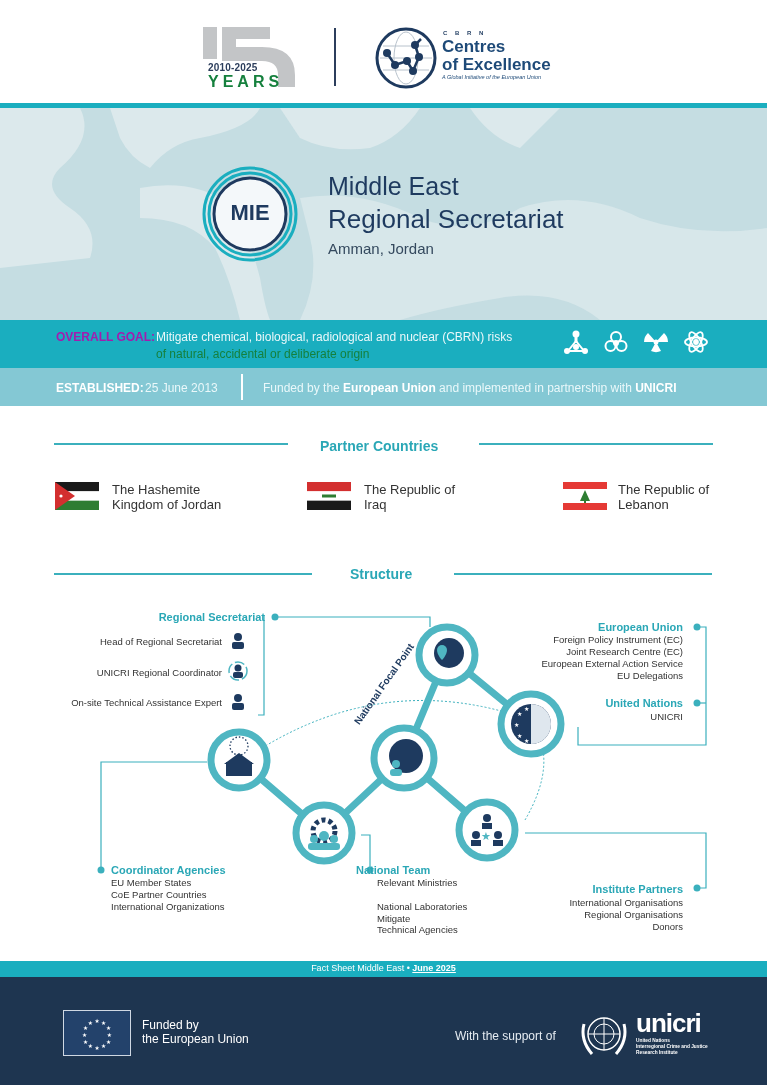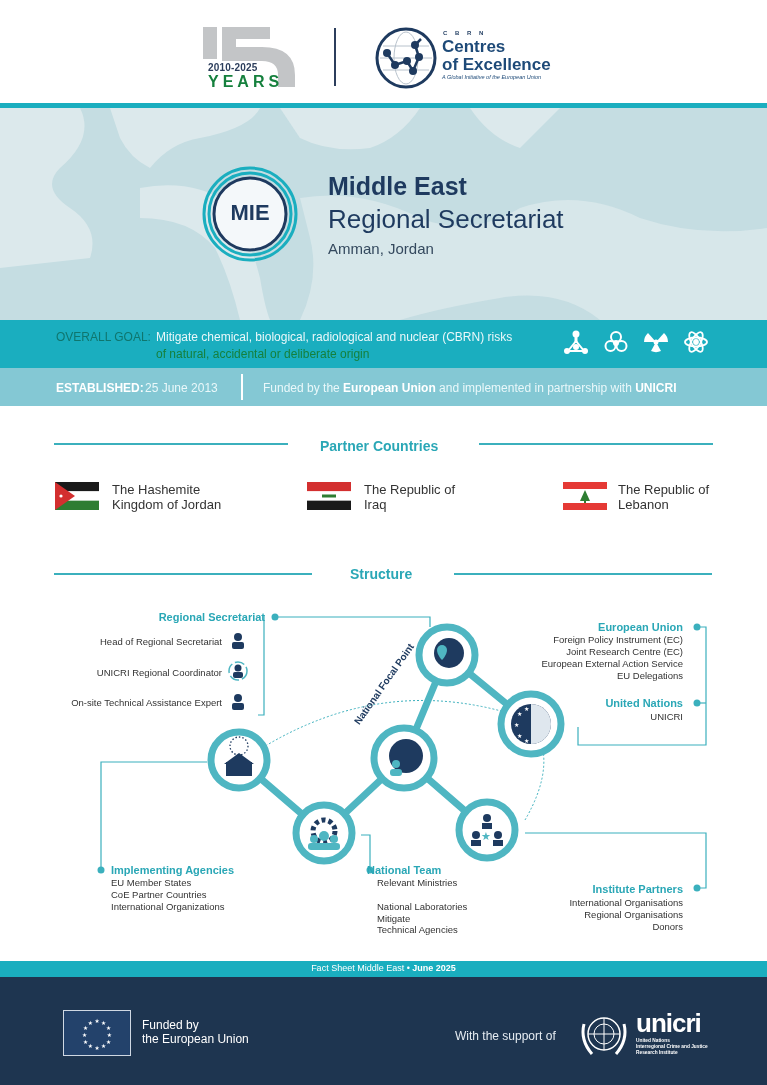--- a/index.html
+++ b/index.html
@@ -17,27 +17,27 @@
   .coe-line1 { position:absolute; left:442px; top:37px; font-size:17px; color:#1e4a78; font-weight:bold; }
   .coe-line2 { position:absolute; left:442px; top:55px; font-size:17px; color:#1e4a78; font-weight:bold; }
   .coe-tag { position:absolute; left:442px; top:74px; font-size:5.5px; color:#1e4a78; font-style:italic; }
 
   
   .hero-topbar { position:absolute; left:0; top:103px; width:767px; height:5px; background:#1aaebf; }
   .hero { position:absolute; left:0; top:108px; width:767px; height:212px; background:#c5dde2; overflow:hidden; }
   .hero svg.map { position:absolute; left:0; top:0; }
   .mie-badge { position:absolute; left:202px; top:166px; width:96px; height:96px; }
   .mie-text { position:absolute; left:202px; top:200px; width:96px; text-align:center; font-size:22px; font-weight:bold; color:#1e3a5f; }
-  .hero-title { position:absolute; left:328px; top:172px; font-size:25px; font-weight:bold; color:#1e3a5f; }
+  .hero-title { position:absolute; left:328px; top:172px; font-size:25px; font-weight:normal; color:#1e3a5f; }
   .hero-subtitle { position:absolute; left:328px; top:204px; font-size:26px; color:#1e3a5f; }
   .hero-location { position:absolute; left:328px; top:240px; font-size:15px; color:#34495e; }
 
   
   .goal-band { position:absolute; left:0; top:320px; width:767px; height:48px; background:#1aaebf; }
-  .goal-label { position:absolute; left:56px; top:330px; font-size:12px; font-weight:normal; color:#0f766e; }
+  .goal-label { position:absolute; left:56px; top:330px; font-size:12px; font-weight:bold; color:#a21caf; }
   .goal-text1 { position:absolute; left:156px; top:330px; font-size:12px; color:#eaf8fa; }
   .goal-text2 { position:absolute; left:156px; top:347px; font-size:12px; color:#15803d; }
   .cbrn-icons { position:absolute; left:562px; top:328px; display:flex; gap:12px; }
   .cbrn-icons span { width:28px; height:28px; display:flex; align-items:center; justify-content:center; color:#fff; font-size:22px; }
 
   
   .est-band { position:absolute; left:0; top:368px; width:767px; height:38px; background:#84c8d4; }
   .est-label { position:absolute; left:56px; top:381px; font-size:12px; font-weight:bold; color:#fff; }
   .est-date { position:absolute; left:145px; top:381px; font-size:12px; color:#eaf8fa; }
   .est-divider { position:absolute; left:241px; top:374px; width:2px; height:26px; background:#fff; }
@@ -55,21 +55,21 @@
   
   .diagram { position:absolute; left:0; top:600px; }
   .group-title { position:absolute; font-size:11px; font-weight:bold; color:#2aa7b6; }
   .group-item { position:absolute; font-size:9.5px; color:#333; line-height:12px; }
   .r { text-align:right; }
   .nfp-label { position:absolute; left:352px; top:720px; font-size:10px; font-weight:bold; color:#1e3a5f; transform:rotate(-55deg); transform-origin:left top; }
 
   
   .footer-strip { position:absolute; left:0; top:961px; width:767px; height:16px; background:#1aaebf; }
   .footer-strip-text { position:absolute; left:0; top:963px; width:767px; text-align:center; font-size:9px; color:#fff; }
-  .footer-strip-text b { font-weight:bold; }
+  .footer-strip-text b { font-weight:bold;text-decoration:underline; }
   .footer { position:absolute; left:0; top:977px; width:767px; height:108px; background:#1e3550; }
   .eu-flag { position:absolute; left:63px; top:1010px; width:68px; height:46px; border:1px solid #cfd8e3; background:#23426b; }
   .eu-funded { position:absolute; left:142px; top:1018px; font-size:12px; color:#fff; line-height:14px; }
   .support-text { position:absolute; left:455px; top:1029px; font-size:12px; color:#e6ecf2; }
   .un-emblem { position:absolute; left:578px; top:1010px; width:52px; height:50px; }
   .unicri-word { position:absolute; left:636px; top:1008px; font-size:26px; font-weight:bold; color:#fff; letter-spacing:-1px; }
   .unicri-sub { position:absolute; left:636px; top:1038px; font-size:4.8px; font-weight:bold; color:#fff; line-height:6px; }
 </style>
 </head>
 <body>
@@ -303,26 +303,26 @@
 
 <div class="group-title r" style="left:540px;top:621px;width:143px;">European Union</div>
 <div class="group-item r" style="left:500px;top:634px;width:183px;">Foreign Policy Instrument (EC)</div>
 <div class="group-item r" style="left:500px;top:646px;width:183px;">Joint Research Centre (EC)</div>
 <div class="group-item r" style="left:500px;top:658px;width:183px;">European External Action Service</div>
 <div class="group-item r" style="left:500px;top:670px;width:183px;">EU Delegations</div>
 
 <div class="group-title r" style="left:560px;top:697px;width:123px;">United Nations</div>
 <div class="group-item r" style="left:560px;top:711px;width:123px;">UNICRI</div>
 
-<div class="group-title" style="left:111px;top:864px;">Implementing Agencies</div>
+<div class="group-title" style="left:111px;top:864px;">Coordinator Agencies</div>
 <div class="group-item" style="left:111px;top:877px;">EU Member States</div>
 <div class="group-item" style="left:111px;top:889px;">CoE Partner Countries</div>
 <div class="group-item" style="left:111px;top:901px;">International Organizations</div>
 
-<div class="group-title" style="left:367px;top:864px;">National Team</div>
+<div class="group-title" style="left:356px;top:864px;">National Team</div>
 <div class="group-item" style="left:377px;top:877px;">Relevant Ministries</div>
 <div class="group-item" style="left:377px;top:924px;">Technical Agencies</div>
 <div class="group-item" style="left:377px;top:901px;">National Laboratories</div>
 <div class="group-item" style="left:377px;top:913px;">Mitigate</div>
 
 <div class="group-title r" style="left:540px;top:883px;width:143px;">Institute Partners</div>
 <div class="group-item r" style="left:520px;top:897px;width:163px;">International Organisations</div>
 <div class="group-item r" style="left:520px;top:909px;width:163px;">Regional Organisations</div>
 <div class="group-item r" style="left:520px;top:921px;width:163px;">Donors</div>
 

